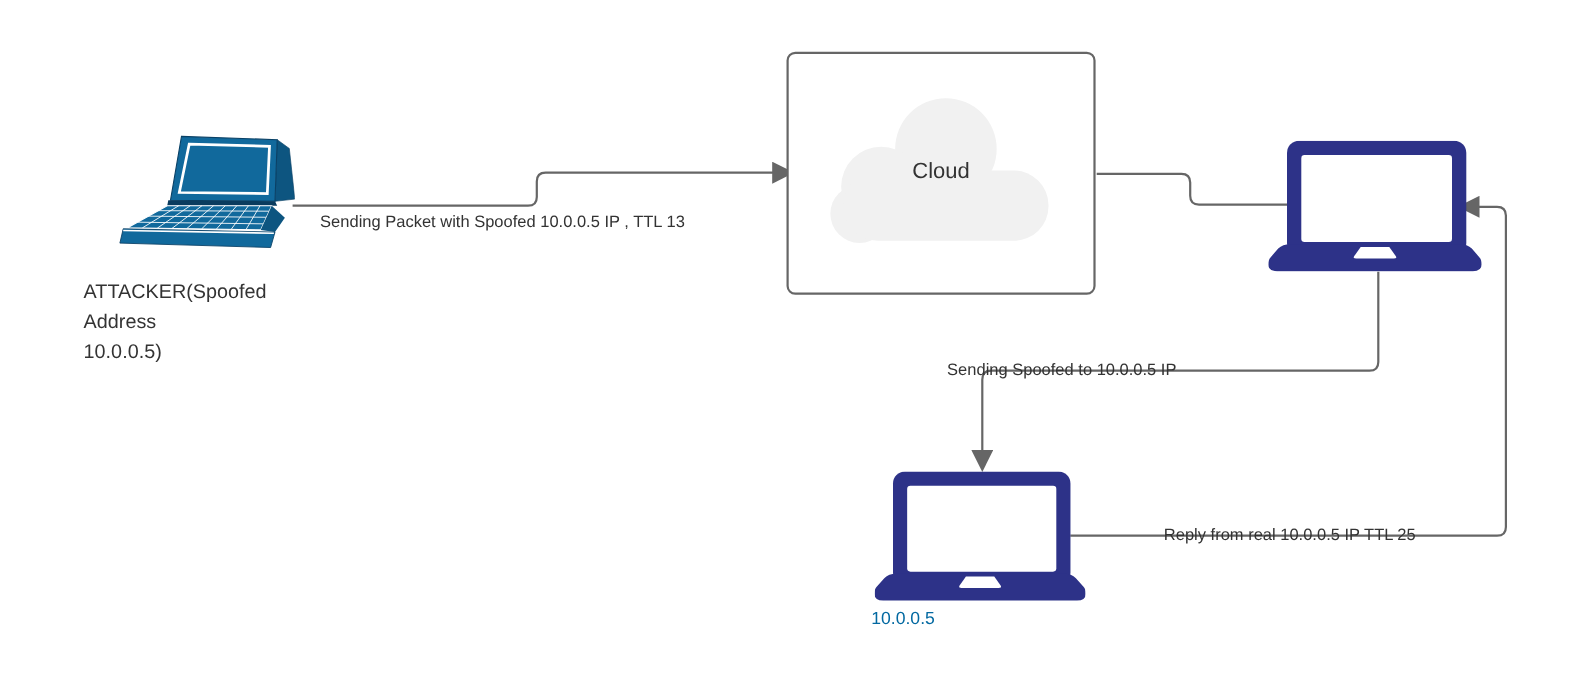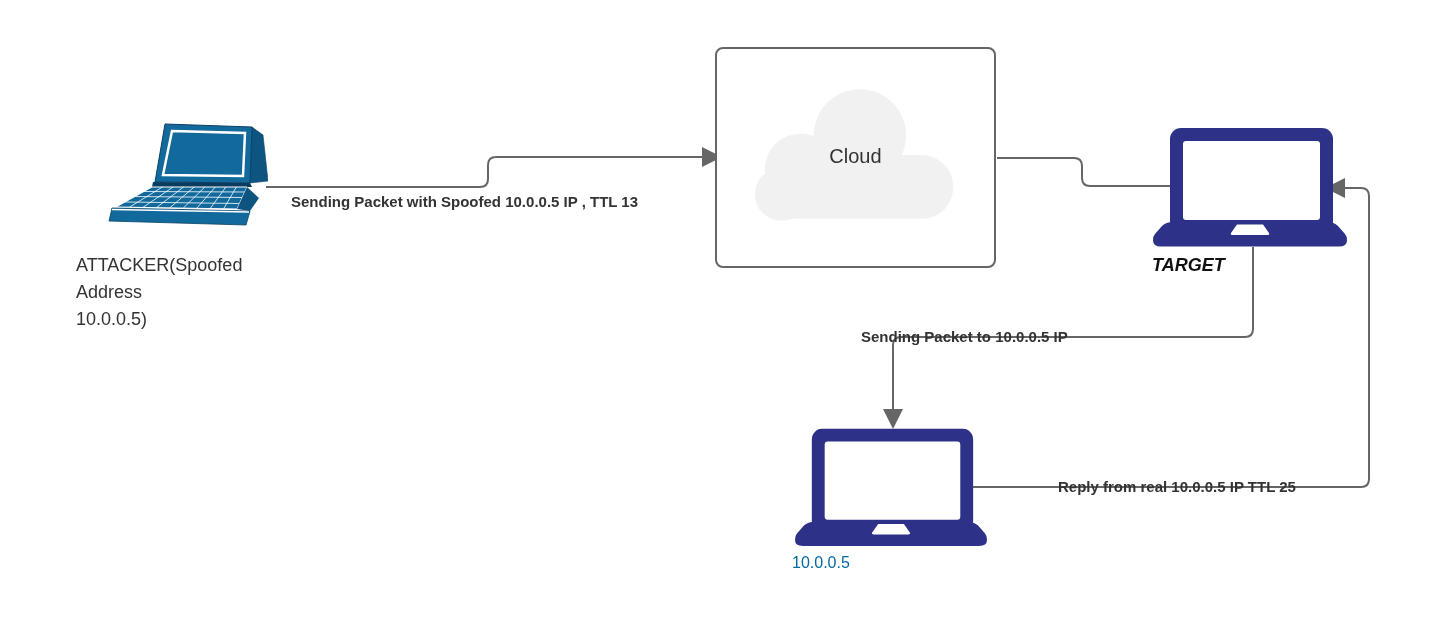--- a/index.html
+++ b/index.html
@@ -10,21 +10,21 @@
   }
   html,body{margin:0;padding:0;background:var(--canvas-bg);}
   .canvas{
     position:relative;width:1449px;height:622px;overflow:hidden;
     background:var(--canvas-bg);
     font-family:"Liberation Sans","DejaVu Sans",sans-serif;
   }
   .layer{position:absolute;left:0;top:0;width:1449px;height:622px;}
   .node-svg{position:absolute;display:block;}
   .edge-label{
-    position:absolute;font-size:15px;font-weight:700;color:var(--edge-label);
+    position:absolute;font-size:15px;font-weight:400;color:var(--edge-label);
     white-space:nowrap;line-height:18px;
   }
   .node-label{
     position:absolute;text-align:left;color:var(--node-label);
     white-space:pre-line;
   }
   .attacker-label{left:76px;top:252px;width:200px;font-size:18px;line-height:27px;}
   .target-label{
     left:1152px;top:255px;width:200px;font-size:18px;font-weight:700;
     font-style:italic;color:var(--target-label);
@@ -110,20 +110,19 @@
     <use href="#laptop-flat"></use>
   </svg>
 
   <svg class="node-svg" style="left:795px;top:428px" width="192" height="119" viewBox="0 0 194 119">
     <use href="#laptop-flat"></use>
   </svg>
 
   <div class="node-label attacker-label">ATTACKER(Spoofed
 Address
 10.0.0.5)</div>
-  <div class="node-label target-label">TARGET</div>
   <div class="node-label host-label">10.0.0.5</div>
 
   <div class="edge-label" style="left:291px;top:193px">Sending Packet with Spoofed 10.0.0.5 IP , TTL 13</div>
-  <div class="edge-label" style="left:861px;top:328px">Sending Packet to 10.0.0.5 IP</div>
+  <div class="edge-label" style="left:861px;top:328px">Sending Spoofed to 10.0.0.5 IP</div>
   <div class="edge-label" style="left:1058px;top:478px">Reply from real 10.0.0.5 IP TTL 25</div>
 
 </div>
 
 </body></html>

